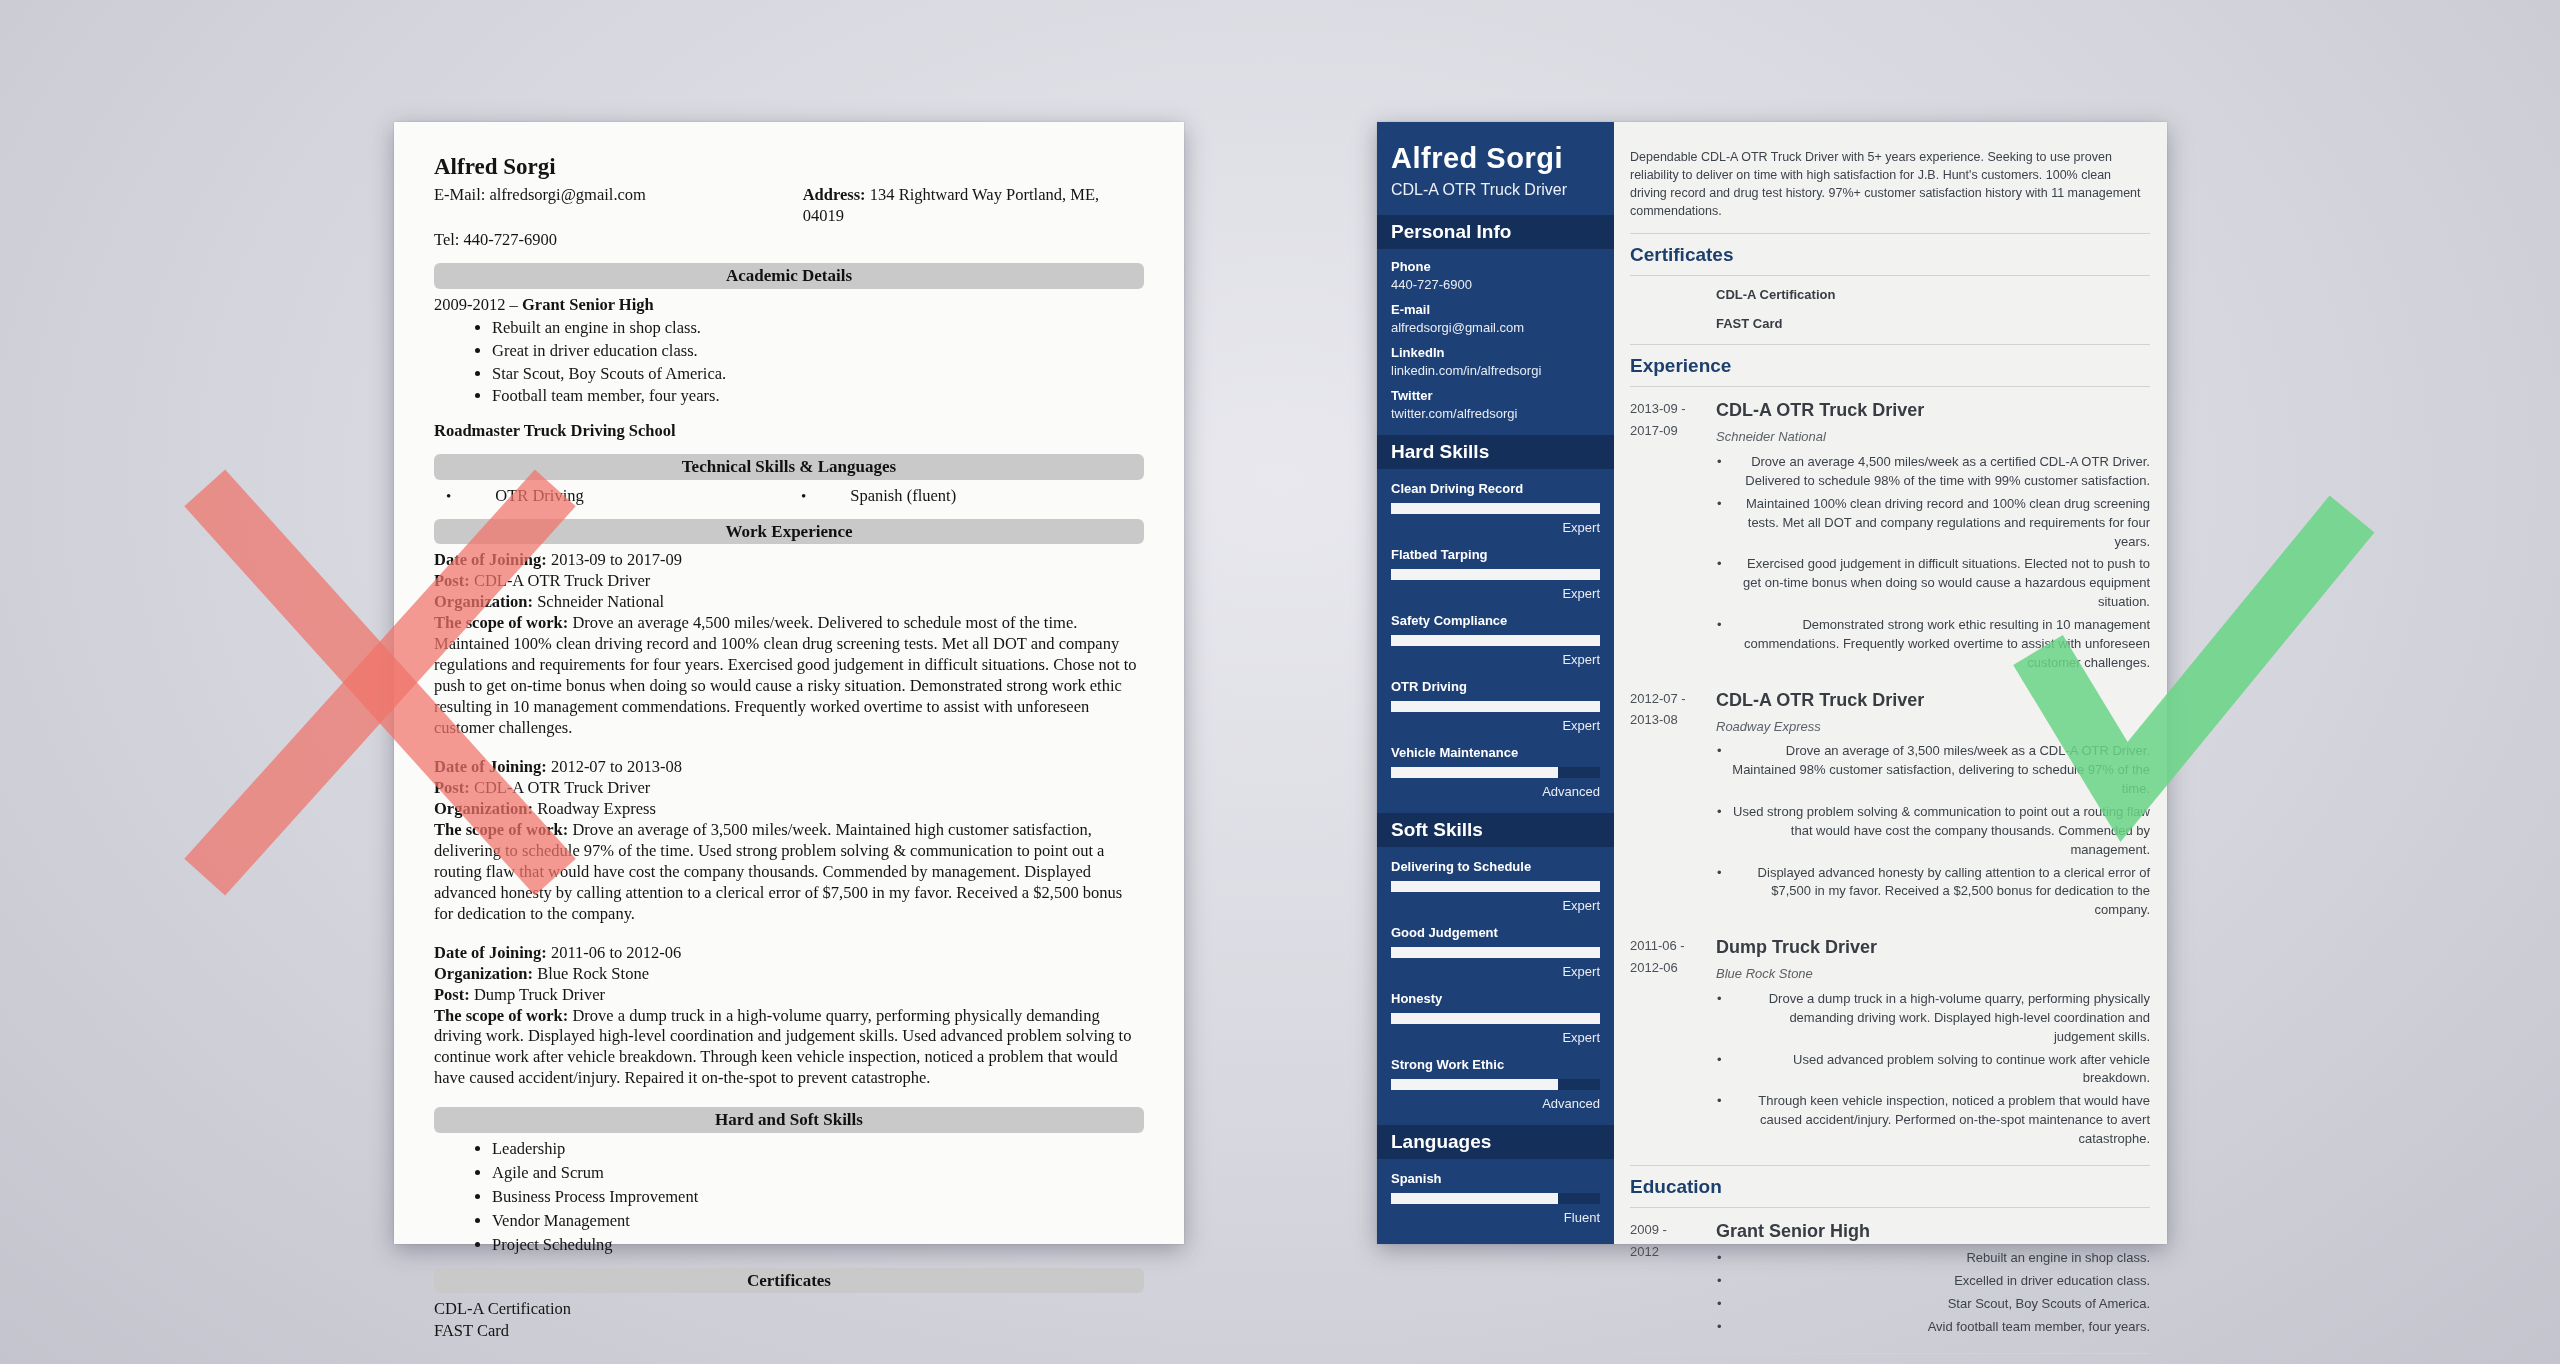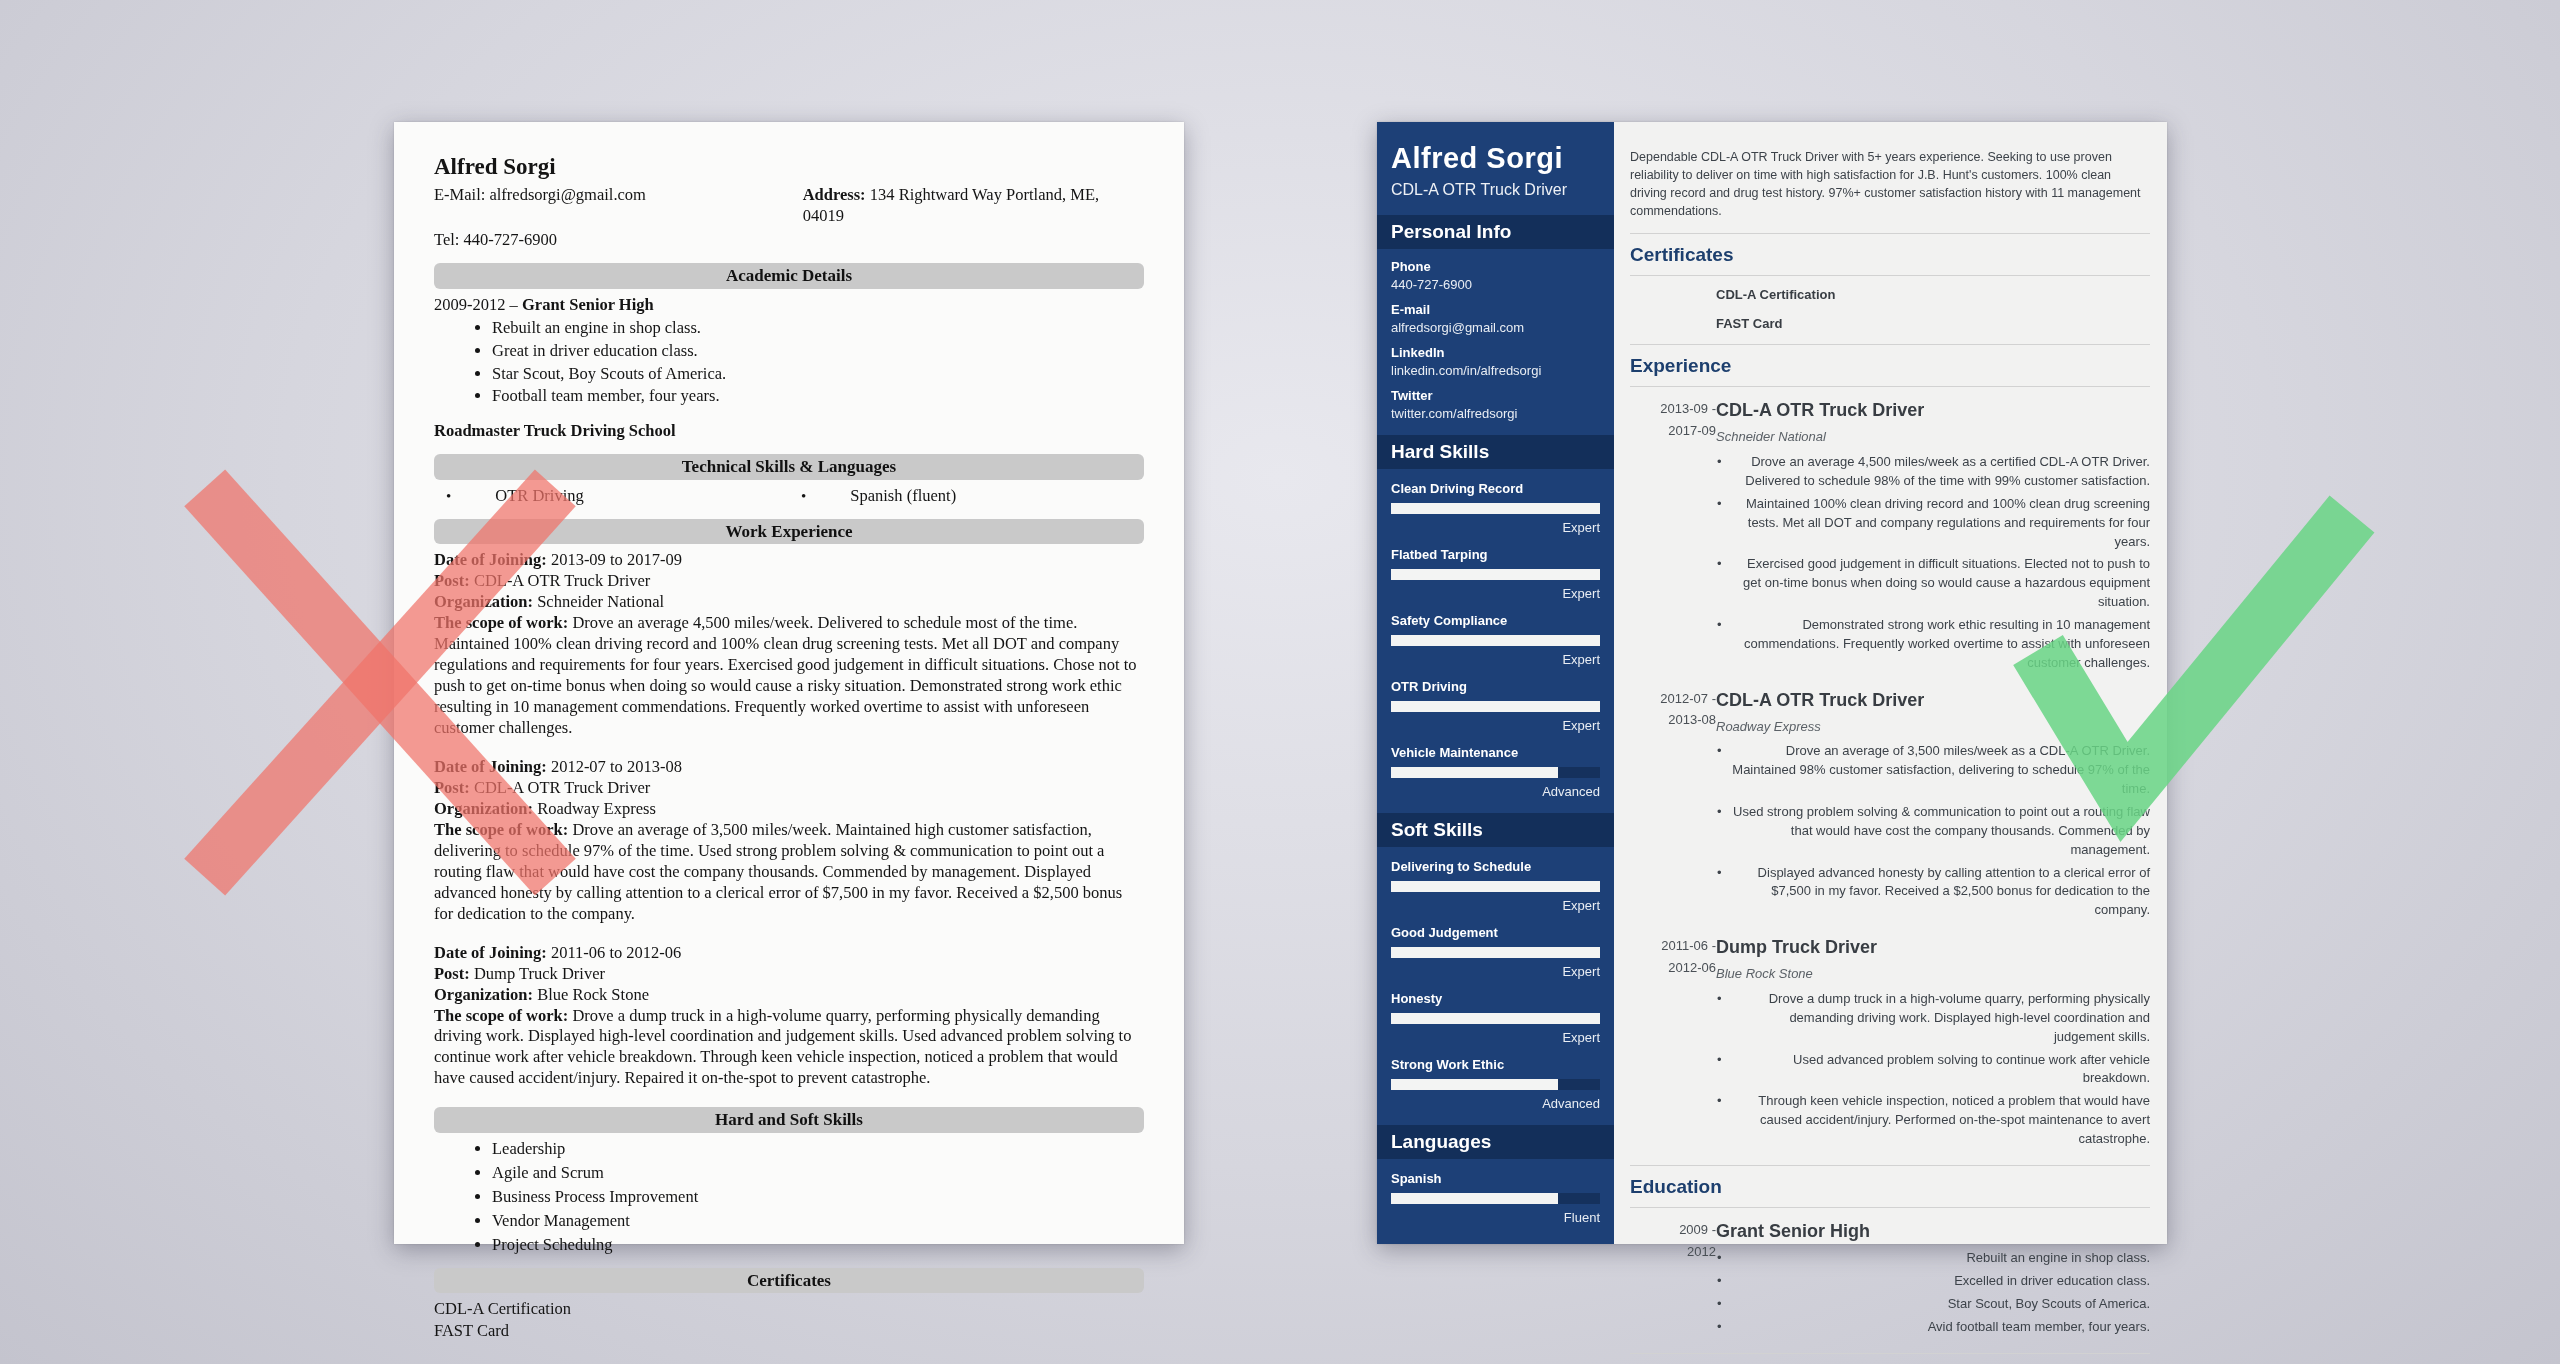--- a/index.html
+++ b/index.html
@@ -48,21 +48,21 @@
   .skill-fill{height:100%;background:#f3f4f3;}
   .skill-level{text-align:right;font-size:13px;margin:6px 0 10px 0;color:#e9edf3;}
 
   .rmain{flex:1;box-sizing:border-box;padding:26px 17px 0 16px;color:#3d434a;
     font-size:13px;line-height:1.45;background:#f2f2f1;border-radius:22px;}
   .summary{margin:0 0 12px 0;font-size:12.5px;color:#3d434a;}
   .rule{border-top:1px solid #d2d2d2;margin:0;}
   .rhead{color:#1d3f6e;font-size:19px;font-weight:bold;margin:7px 0 7px 0;}
   .rsect{margin-bottom:10px;}
   .rrow{display:flex;margin:10px 0 0 0;}
-  .rdates{width:86px;flex:none;font-size:13px;color:#4a5056;padding-top:3px;text-align:right;}
+  .rdates{width:86px;flex:none;font-size:13px;color:#4a5056;padding-top:3px;}
   .rdates div{margin-bottom:3px;}
   .rcontent{flex:1;}
   .rtitle{font-size:18px;font-weight:bold;color:#383d43;margin:0 0 5px 0;}
   .rcompany{font-style:italic;font-size:13px;color:#5b6167;margin:0 0 6px 0;}
   .rul{list-style:none;margin:0;padding:0;}
   .rul li{position:relative;padding-left:14px;margin:0 0 4px 0;text-align:right;}
   .rul li::before{content:"•";position:absolute;left:1px;top:0;}
   .rcert-item{font-weight:bold;color:#383d43;margin:0 0 10px 0;padding-left:86px;}
 
   
@@ -131,22 +131,22 @@
 
     <div class="ljob">
       <p><b>Date of Joining:</b> <span>2012-07 to 2013-08</span></p>
       <p><b>Post:</b> <span>CDL-A OTR Truck Driver</span></p>
       <p><b>Organization:</b> <span>Roadway Express</span></p>
       <p><b>The scope of work:</b> <span>Drove an average of 3,500 miles/week. Maintained high customer satisfaction, delivering to schedule 97% of the time. Used strong problem solving &amp; communication to point out a routing flaw that would have cost the company thousands. Commended by management. Displayed advanced honesty by calling attention to a clerical error of $7,500 in my favor. Received a $2,500 bonus for dedication to the company.</span></p>
     </div>
 
     <div class="ljob">
       <p><b>Date of Joining:</b> <span>2011-06 to 2012-06</span></p>
+      <p><b>Organization:</b> <span>Blue Rock Stone</span></p>
       <p><b>Post:</b> <span>Dump Truck Driver</span></p>
-      <p><b>Organization:</b> <span>Blue Rock Stone</span></p>
       <p><b>The scope of work:</b> <span>Drove a dump truck in a high-volume quarry, performing physically demanding driving work. Displayed high-level coordination and judgement skills. Used advanced problem solving to continue work after vehicle breakdown. Through keen vehicle inspection, noticed a problem that would have caused accident/injury. Repaired it on-the-spot to prevent catastrophe.</span></p>
     </div>
 
     <div class="band">Hard and Soft Skills</div>
     <ul class="skul">
       <li>Leadership</li>
       <li>Agile and Scrum</li>
       <li>Business Process Improvement</li>
       <li>Vendor Management</li>
       <li>Project Schedulng</li>

